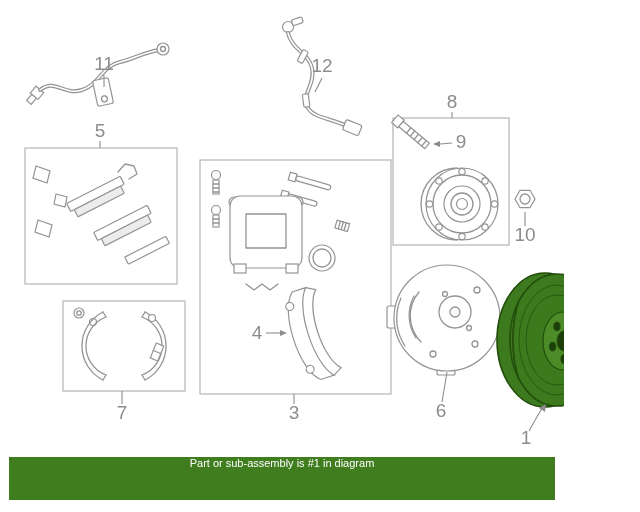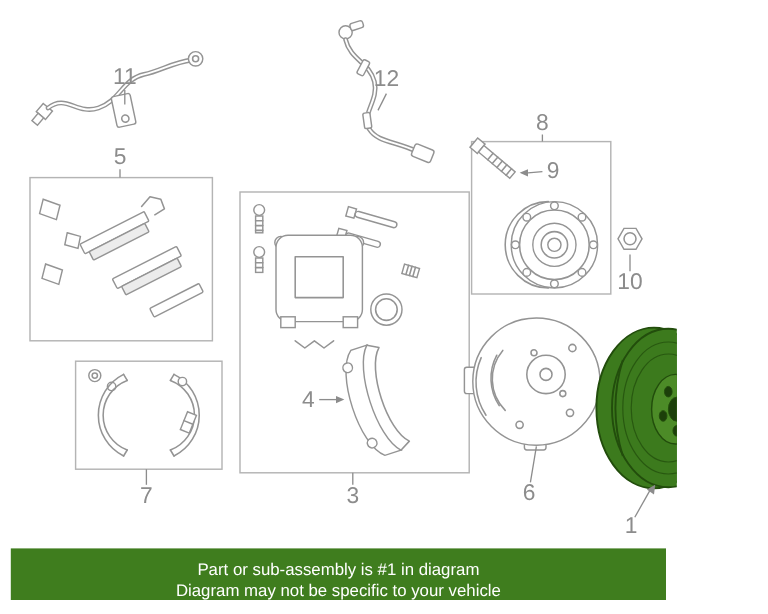--- a/index.html
+++ b/index.html
@@ -13,22 +13,22 @@
   .leader{stroke:var(--label,#8c8c8c);stroke-width:1.1;fill:none}
   .leaderfill{fill:var(--label,#8c8c8c)}
   .plabel{fill:var(--label,#8c8c8c);font-family:"Liberation Sans",sans-serif;font-size:19px;text-anchor:middle}
   .hl{fill:var(--hl,#3c7a1d);stroke:var(--hlDark,#224d0c);stroke-width:1.6}
   .hlfront{fill:var(--hlLight,#4c8b27);stroke:var(--hlDark,#224d0c);stroke-width:1.2}
   .hlline{stroke:var(--hlDark,#224d0c);stroke-width:1;fill:none;opacity:.75}
   .hlhole{fill:var(--hlHole,#1c3f0a);stroke:var(--hlDark,#224d0c);stroke-width:.8}
   .hlhi{stroke:var(--hlHi,#5d9c36);stroke-width:1.6;fill:none}
   .hlsh{stroke:var(--hlDark,#224d0c);stroke-width:1.6;fill:none}
   .banner{position:absolute;left:9px;right:9px;top:457px;height:43px;background:var(--banner,#3f7d1e);color:#fff;
-          display:flex;flex-direction:column;align-items:center;justify-content:flex-end;gap:2px;
-          font-size:14px;line-height:1.15;text-align:center}
+          display:flex;flex-direction:column;align-items:center;justify-content:space-between;gap:2px;
+          font-size:11px;line-height:1.15;text-align:center}
 </style>
 </head>
 <body>
 
 <div class="stage">
   <svg width="640" height="455" viewBox="0 0 640 455" xmlns="http://www.w3.org/2000/svg">
 
     <g>
       <g transform="translate(36,94) rotate(40)">
         <rect class="lnf" x="-5" y="-6" width="10" height="9"></rect>
@@ -247,15 +247,14 @@
       <ellipse class="lnf" cx="616" cy="367" rx="4.5" ry="7"></ellipse>
       <line class="ln" x1="610" y1="360" x2="616" y2="360"></line>
       <line class="ln" x1="610" y1="374" x2="616" y2="374"></line>
       <line class="leader" x1="613" y1="380" x2="613" y2="394"></line>
       <text class="plabel" x="613" y="409">2</text>
     </g>
   </svg>
 
   <div class="banner">
     <div>Part or sub-assembly is #1 in diagram</div>
-    <div>Diagram may not be specific to your vehicle</div>
   </div>
 </div>
 
 </body></html>

